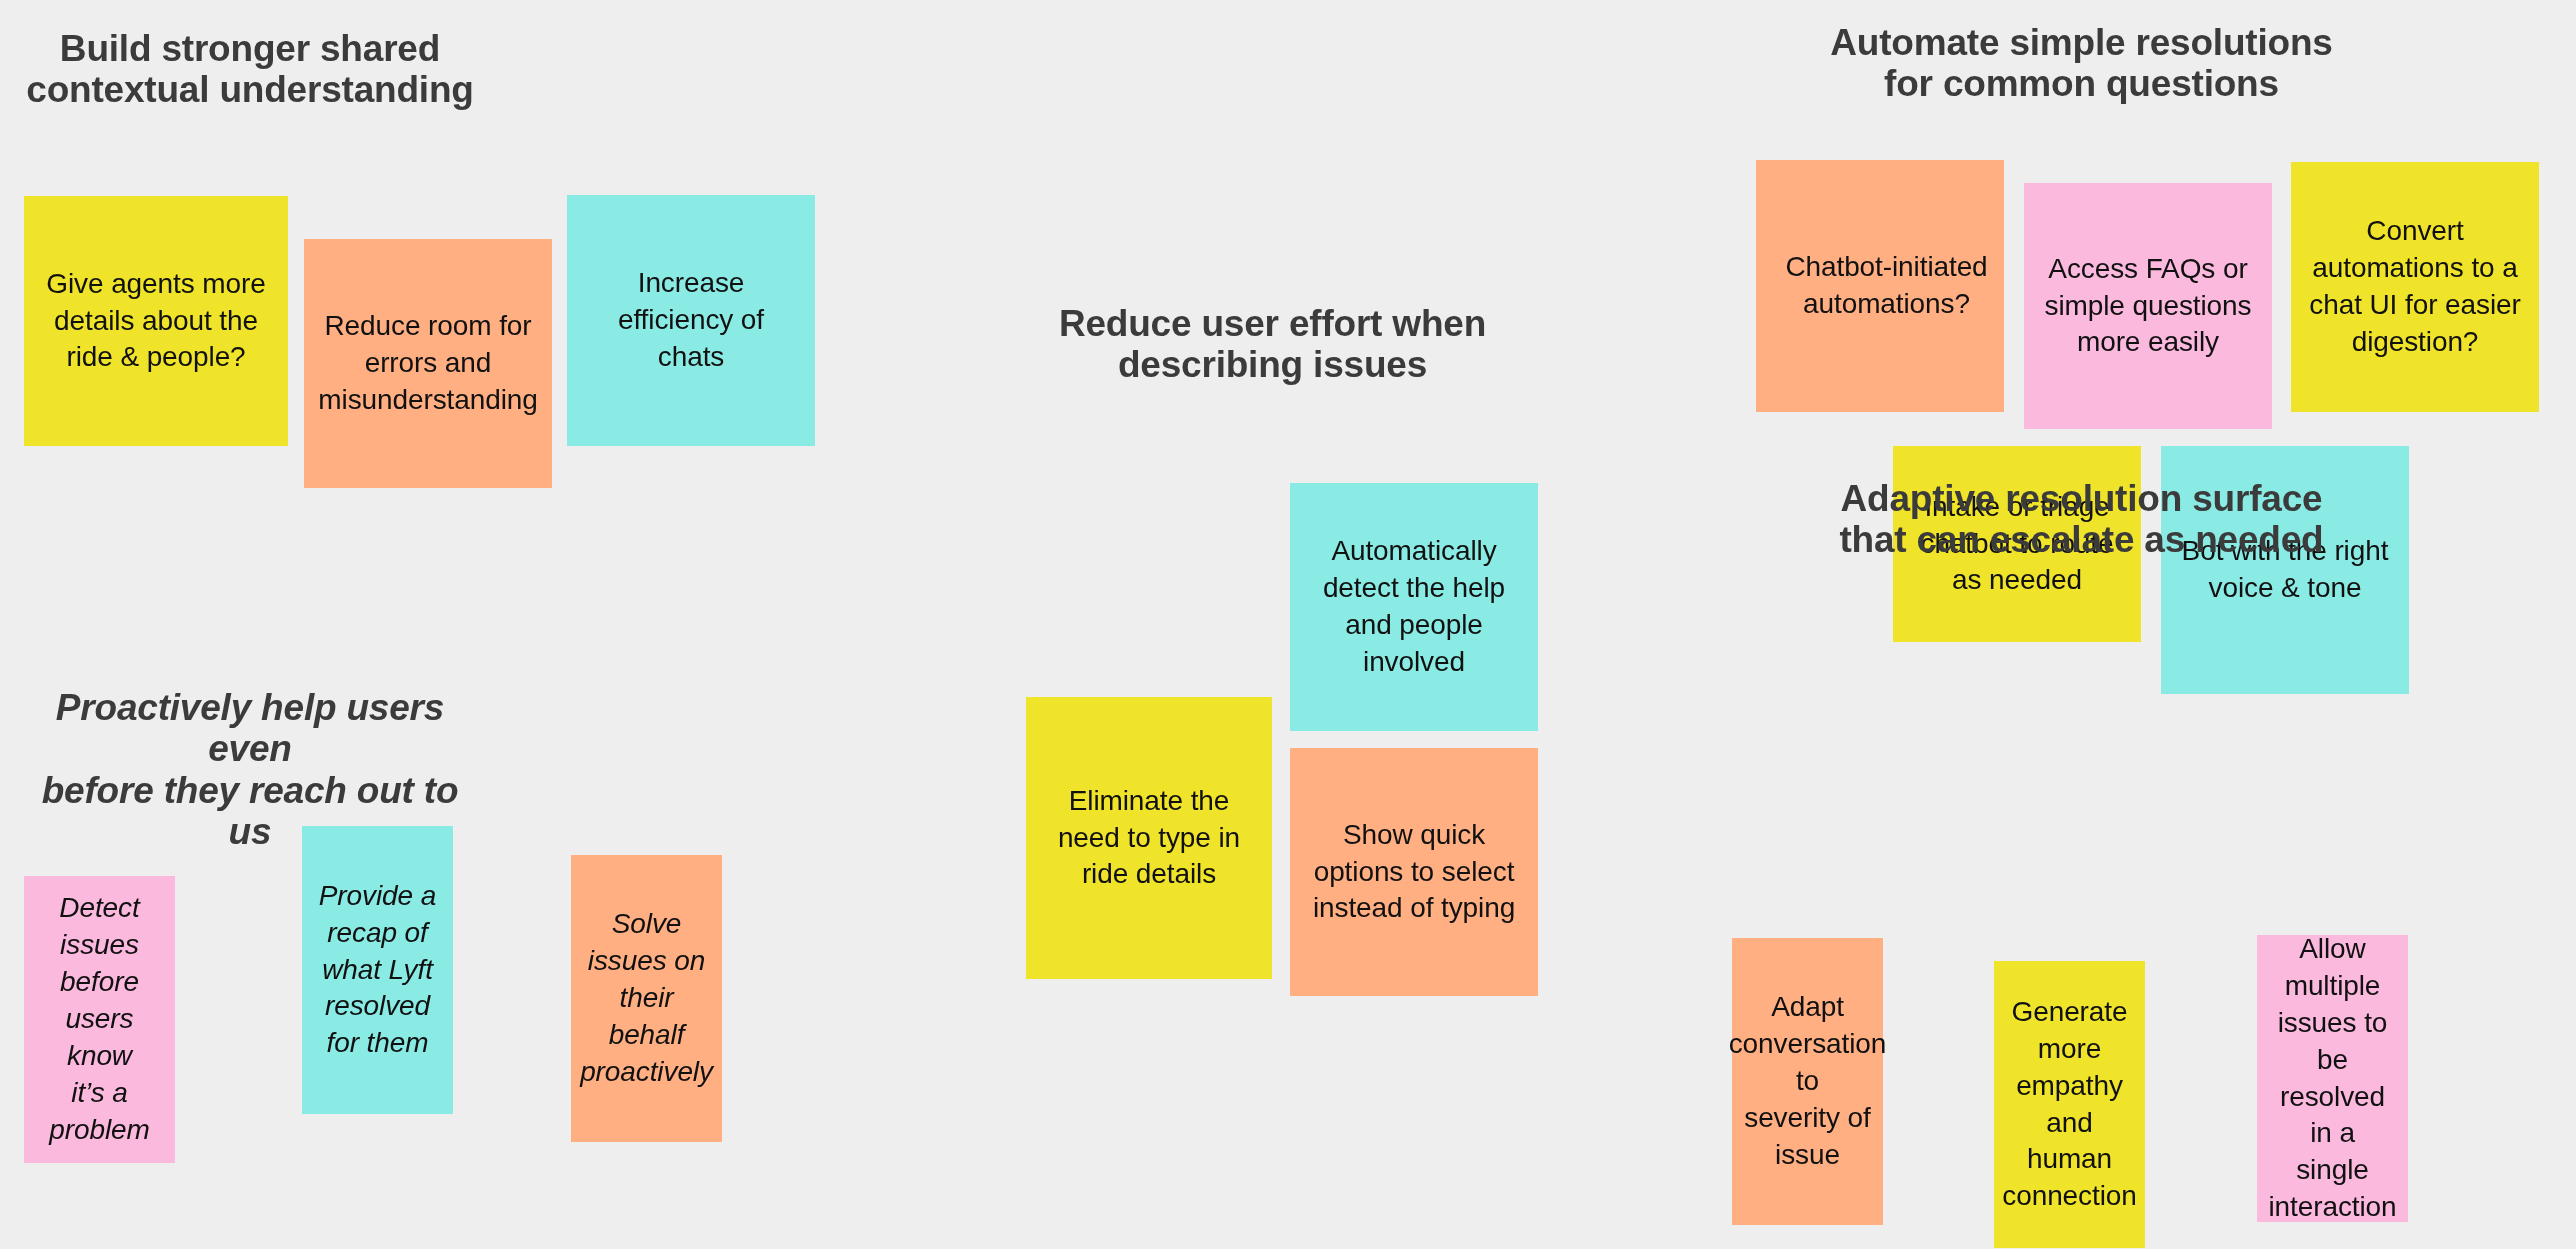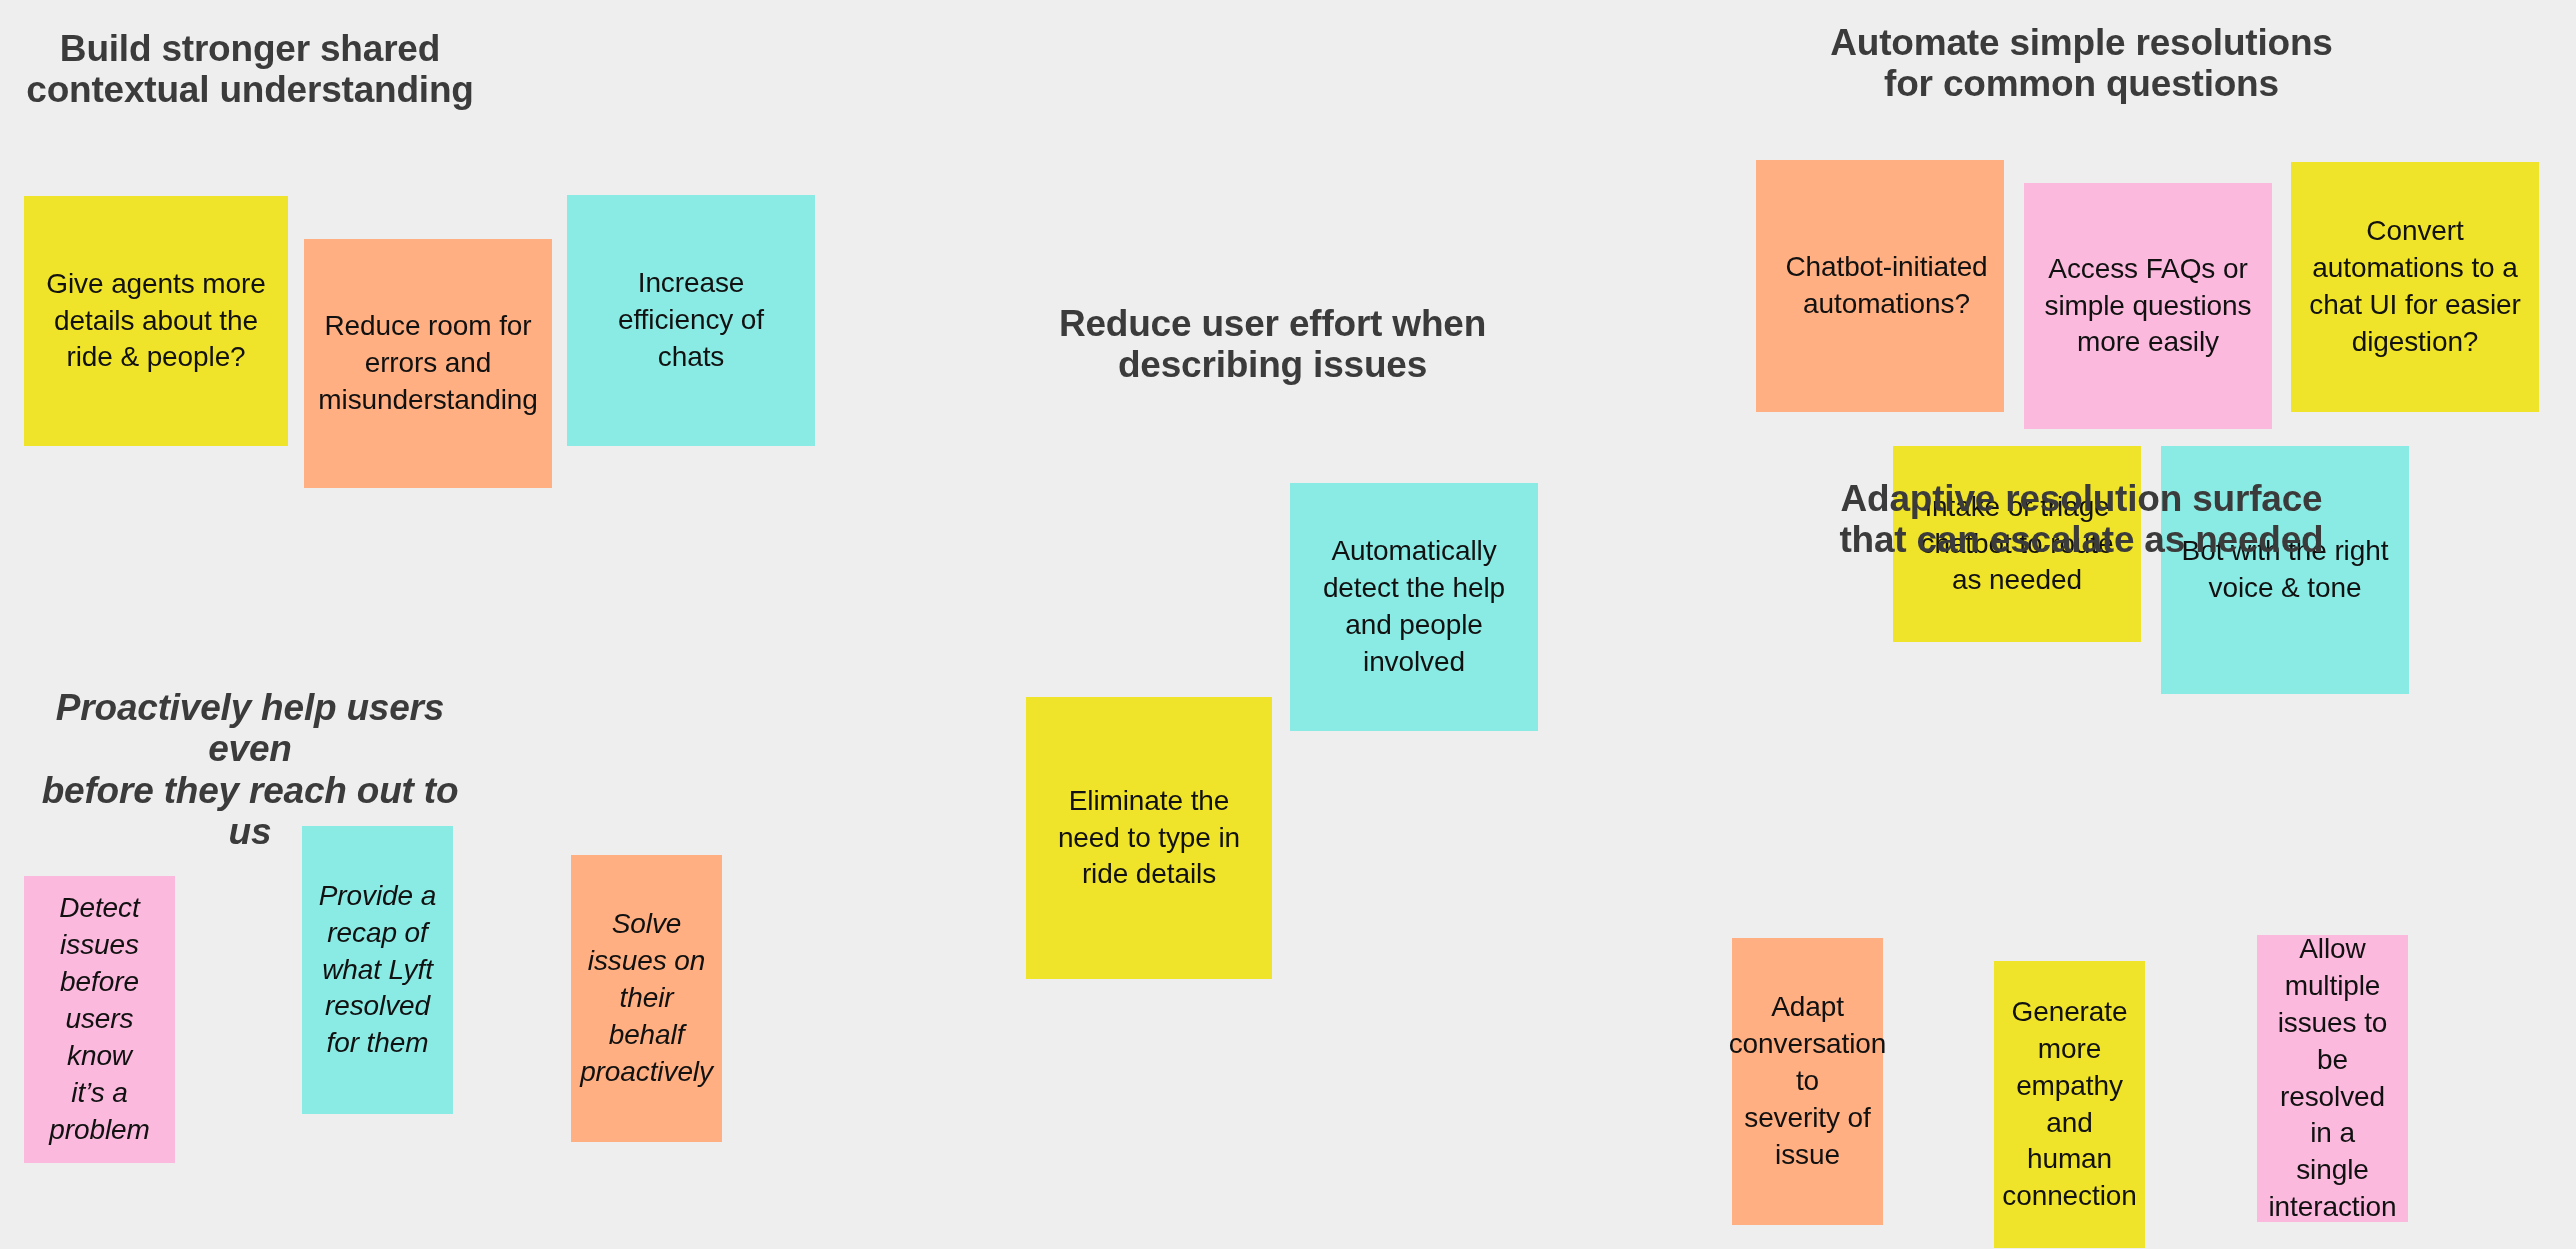--- a/index.html
+++ b/index.html
@@ -87,20 +87,23 @@
     <div class="cluster" style="left: 0px; top: 0px; width: 100%; height: 100%;">
       <h2 class="cluster-title" style="left: 991px; top: 303px; width: 563px; color: rgb(59, 59, 59);">Reduce user effort when
 describing issues</h2>
       <div class="note cyan" style="left: 1290px; top: 483px; width: 248px; height: 248px; background: rgb(138, 235, 228); color: rgb(17, 17, 17);">Automatically
 detect the help
 and people
 involved</div>
       <div class="note yellow" style="left: 1026px; top: 697px; width: 246px; height: 282px; background: rgb(240, 228, 42); color: rgb(17, 17, 17);">Eliminate the
 need to type in
 ride details</div>
+      <div class="note orange" style="left: 1290px; top: 748px; width: 248px; height: 248px; background: rgb(255, 175, 130); color: rgb(17, 17, 17);">Show quick
+options to select
+instead of typing</div>
     </div>
     <div class="cluster" style="left: 0px; top: 0px; width: 100%; height: 100%;">
       <h2 class="cluster-title" style="left: 1784px; top: 22px; width: 595px; color: rgb(59, 59, 59);">Automate simple resolutions
 for common questions</h2>
       <div class="note orange" style="left: 1756px; top: 160px; width: 248px; height: 252px; background: rgb(255, 175, 130); color: rgb(17, 17, 17); padding-left: 27px;">Chatbot-initiated
 automations?</div>
       <div class="note pink" style="left: 2024px; top: 183px; width: 248px; height: 246px; background: rgb(251, 185, 222); color: rgb(17, 17, 17);">Access FAQs or
 simple questions
 more easily</div>
       <div class="note yellow" style="left: 2291px; top: 162px; width: 248px; height: 250px; background: rgb(240, 228, 42); color: rgb(17, 17, 17);">Convert

